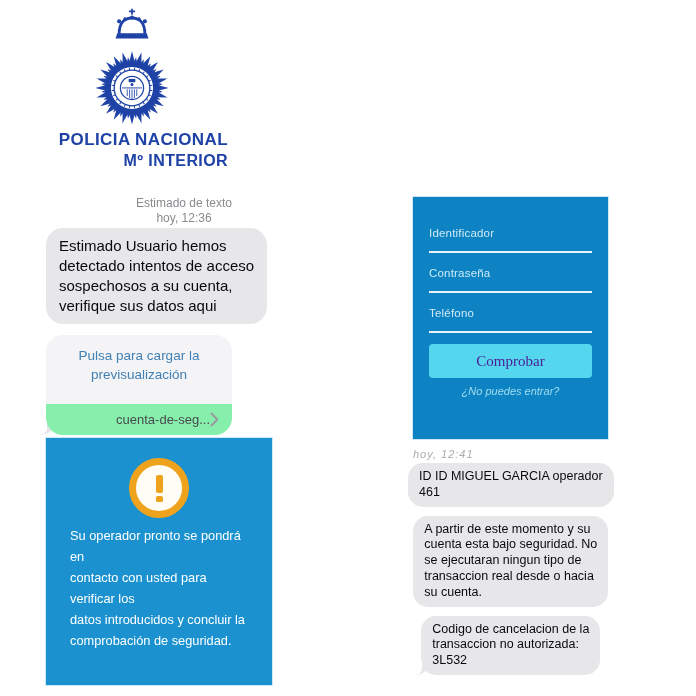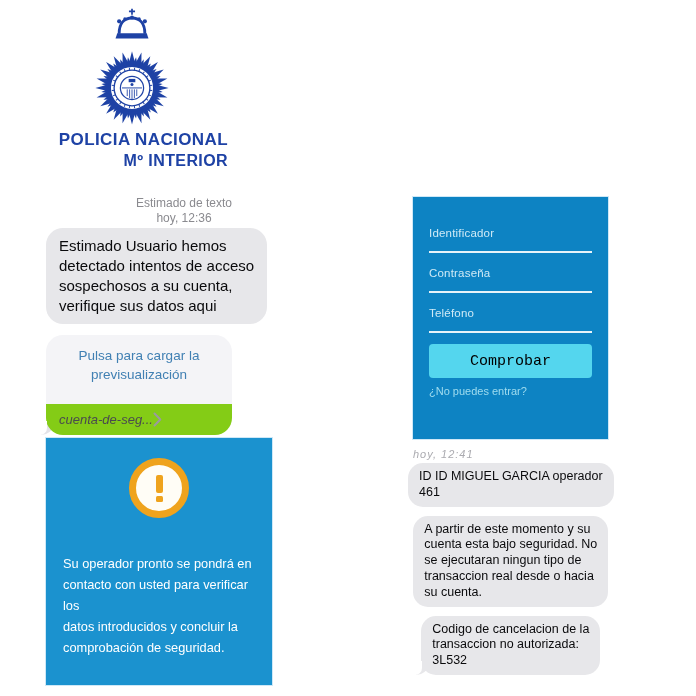--- a/index.html
+++ b/index.html
@@ -14,47 +14,47 @@
 
   
   .sms-header{position:absolute;left:46px;top:196px;width:276px;text-align:center;
               font-size:12px;line-height:15px;color:#8a8a8f;}
   .bubble{background:#e7e7ea;border-radius:17px;color:#0a0a0c;white-space:pre-line;position:relative;}
   .bubble-1{position:absolute;left:46px;top:228px;font-size:15px;line-height:20px;padding:8px 13px;}
 
   .preview{position:absolute;left:46px;top:335px;width:186px;}
   .preview-top{background:#f4f4f7;border-radius:17px 17px 0 0;padding:11px 8px 20px;text-align:center;
                font-size:13.5px;line-height:19px;color:#4180b3;white-space:pre-line;}
-  .preview-bar{background:#84cc16;border-radius:0 0 17px 17px;padding:8px 13px;
-               display:flex;align-items:center;justify-content:flex-start;position:relative;font-style:italic;}
+  .preview-bar{background:#86efac;border-radius:0 0 17px 17px;padding:8px 13px;
+               display:flex;align-items:center;justify-content:flex-end;position:relative;}
   .preview-url{font-size:13px;color:#4a4a4f;}
   .preview::before{content:"";position:absolute;left:-5px;bottom:0;width:12px;height:14px;
                    background:#e3e3e8;border-bottom-right-radius:14px 12px;}
   .preview::after{content:"";position:absolute;left:-6px;bottom:0;width:7px;height:14px;
                   background:#fff;border-bottom-right-radius:10px;}
 
   
   .alert{position:absolute;left:46px;top:438px;width:226px;height:247px;background:#1b92cf;
          box-shadow:0 0 0 1px rgba(165,214,240,.55);}
   .alert-icon{width:46px;height:46px;margin:20px auto 0;background:#fffdf6;border:7px solid #efa31d;
               border-radius:50%;display:flex;flex-direction:column;align-items:center;justify-content:center;}
   .ex-bar{width:7px;height:18px;background:#efa31d;border-radius:2px;}
   .ex-dot{width:7px;height:6px;background:#efa31d;border-radius:1.5px;margin-top:3px;}
-  .alert-text{margin-top:35px;padding:0 17px;font-size:12.8px;line-height:21px;color:#ffffff;white-space:pre-line;}
+  .alert-text{margin-top:7px;padding:0 24px;font-size:12.8px;line-height:21px;color:#ffffff;white-space:pre-line;}
 
   
   .form{position:absolute;left:413px;top:197px;width:195px;height:242px;background:#0d83c3;
         box-sizing:border-box;padding:4px 16px;box-shadow:0 0 0 1px rgba(165,214,240,.55);}
   .field-label{font-size:11.5px;color:#cfeaf6;letter-spacing:.2px;}
   .field-line{height:12px;border-bottom:2px solid rgba(255,255,255,.9);margin-top:0;}
   .f1{margin-top:26px;}
   .f2,.f3{margin-top:14px;}
   .check-btn{display:block;margin-top:11px;width:100%;height:34px;background:#54d6ee;border:none;
-             border-radius:4px;color:#000000;font-size:15px;font-family:Liberation Mono, monospace;cursor:pointer;}
-  .help{margin-top:7px;text-align:left;font-size:11px;color:#9fdcef;cursor:pointer;}
+             border-radius:4px;color:#4c1d95;font-size:15px;font-family:Liberation Serif, serif;cursor:pointer;}
+  .help{margin-top:7px;text-align:center;font-size:11px;font-style:italic;color:#9fdcef;cursor:pointer;}
 
   
   .r-time{position:absolute;left:413px;top:448px;width:205px;text-align:left;font-size:11px;
           color:#ababb0;letter-spacing:1px;filter:blur(.35px);font-style:italic;}
   .r-bubbles{position:absolute;left:408px;top:463px;display:flex;flex-direction:column;
              align-items:center;gap:9px;}
   .r-bubble{font-size:12.5px;line-height:15.8px;padding:6px 11px;border-radius:15px;}
   .r-bubbles .bubble:last-child::before{content:"";position:absolute;left:-5px;bottom:0;width:12px;height:14px;
              background:#e7e7ea;border-bottom-right-radius:14px 12px;}
   .r-bubbles .bubble:last-child::after{content:"";position:absolute;left:-6px;bottom:0;width:7px;height:14px;

